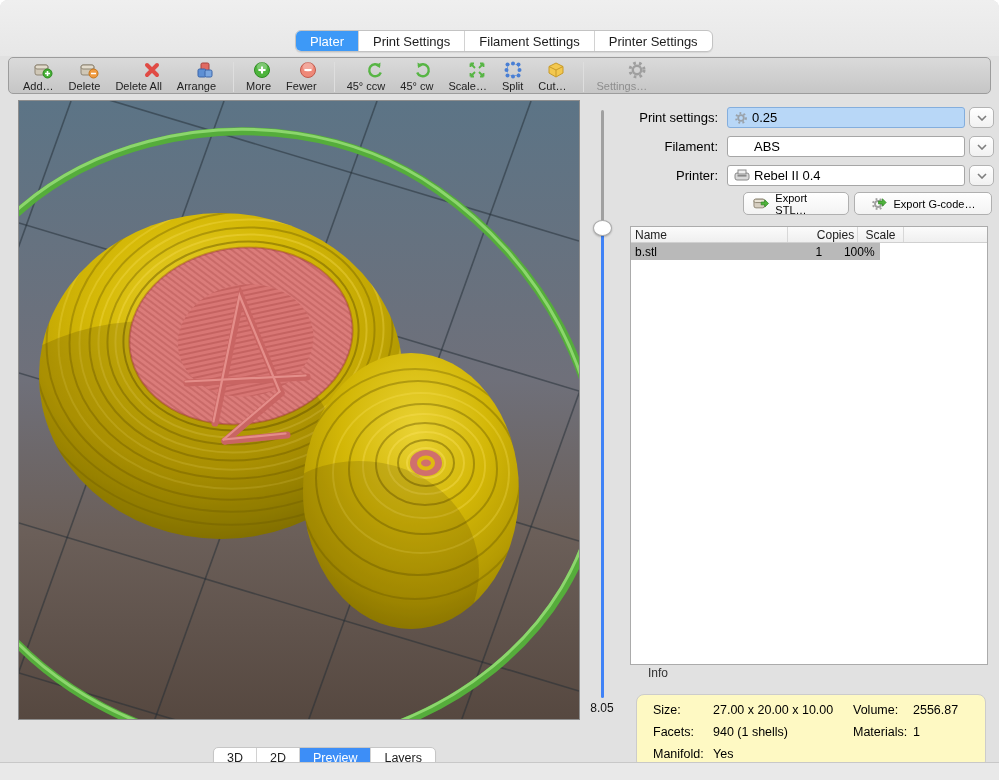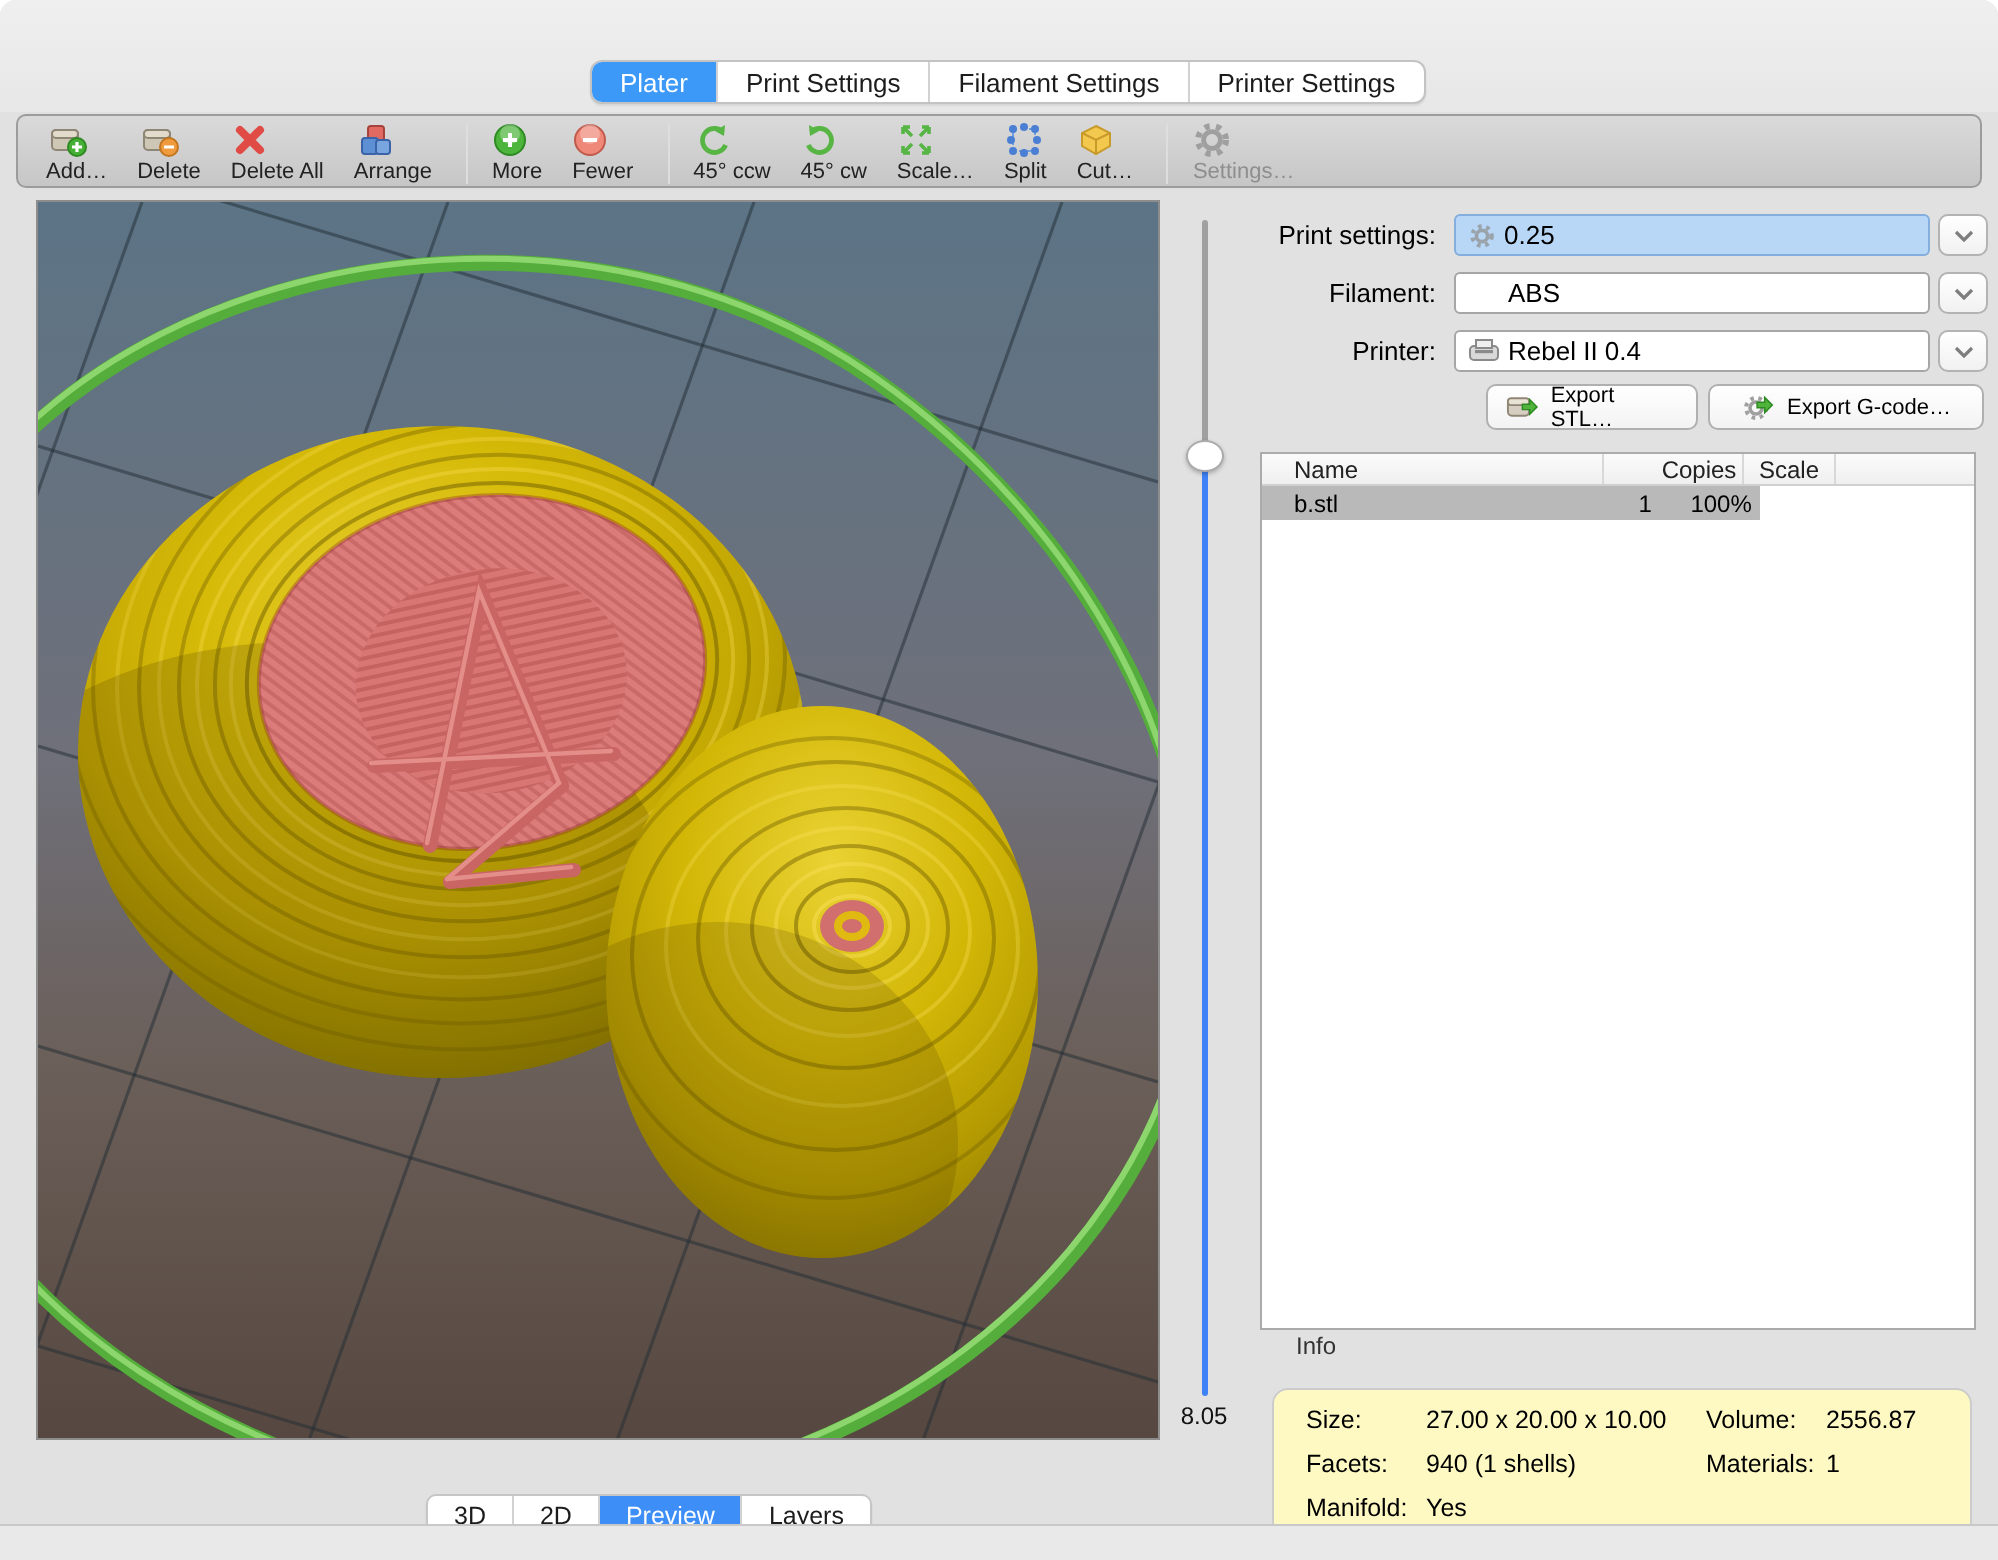--- a/index.html
+++ b/index.html
@@ -16,21 +16,21 @@
   .light.yellow { background:#fdbc40; border:1px solid #de9f34; }
   .light.green  { background:#33c748; border:1px solid #27aa35; }
 
   .seg-tabs { position:absolute; left:295px; top:30px; display:flex; height:22px; border:1px solid #c3c3c3; border-radius:6px; overflow:hidden; background:#fff; box-shadow:0 1px 1px rgba(0,0,0,.08); }
   .seg-tabs .seg { display:flex; align-items:center; justify-content:center; font-size:13px; color:#1c1c1c; border-right:1px solid #d2d2d2; padding:0 14px; cursor:default; white-space:nowrap; }
   .seg-tabs .seg:last-child { border-right:none; }
   .seg-tabs .seg.active { background:#3d99f7; color:#fff; }
 
   
   .toolbar { position:absolute; left:8px; top:57px; width:983px; height:37px; background:linear-gradient(#dadada,#c6c6c6); border:1px solid #9c9c9c; border-radius:5px; display:flex; align-items:flex-start; padding:2px 0 0 14px; }
-  .tool { display:flex; flex-direction:column; align-items:flex-start; margin-right:15px; cursor:default; }
+  .tool { display:flex; flex-direction:column; align-items:flex-end; margin-right:15px; cursor:default; }
   .tool .ticon { height:20px; display:flex; align-items:center; justify-content:center; }
   .tool .tlabel { font-size:11px; color:#222; margin-top:0px; white-space:nowrap; }
   .tool.disabled .tlabel { color:#8e8e8e; }
   .tsep { width:1px; height:30px; background:#a6a6a6; border-right:1px solid #dedede; margin:2px 12px 0 2px; }
 
   
   .canvas3d { position:absolute; left:18px; top:100px; width:562px; height:620px; border:1px solid #8d8d8d; }
   .canvas3d svg { display:block; }
 
   
@@ -50,21 +50,21 @@
   .field-label { position:absolute; width:100px; text-align:right; font-size:13px; color:#000; }
   .combo { position:absolute; left:727px; width:238px; height:21px; background:#fff; border:1px solid #a6a6a6; border-radius:3px; display:flex; align-items:center; font-size:13px; color:#000; padding-left:6px; gap:4px; }
   .combo.focused { background:#b8d7f7; border-color:#84aedd; }
   .combo-btn { position:absolute; left:969px; width:25px; height:21px; background:linear-gradient(#fff,#f1f1f1); border:1px solid #b3b3b3; border-radius:5px; display:flex; align-items:center; justify-content:center; }
   .btn { position:absolute; height:23px; background:linear-gradient(#fff,#f3f3f3); border:1px solid #b0b0b0; border-radius:5px; display:flex; align-items:center; justify-content:center; gap:5px; font-size:11px; color:#000; padding:0 9px; }
 
   
   .obj-table { position:absolute; left:630px; top:226px; width:358px; height:439px; background:#fff; border:1px solid #ababab; font-size:12px; }
   .obj-head { display:flex; height:16px; background:linear-gradient(#fbfbfb,#efefef); border-bottom:1px solid #d0d0d0; color:#222; }
   .obj-head > div { border-right:1px solid #d8d8d8; display:flex; align-items:center; }
-  .col-name { width:171px; padding-left:16px; }
+  .col-name { width:157px; padding-left:4px; }
   .col-copies { width:44px; justify-content:center;margin-left:26px; }
   .col-scale { width:46px; justify-content:center; }
   .obj-row { display:flex; height:17px; color:#000; }
   .obj-row.selected { background:#b9b9b9; width:249px; }
   .obj-row > div { display:flex; align-items:center; }
 
   
   .info-title { position:absolute; left:648px; top:666px; font-size:12px; color:#333; }
   .info-box { position:absolute; left:636px; top:694px; width:350px; height:75px; background:#fef9c3; border:1px solid #cccccc; border-radius:8px; font-size:12.5px; color:#000; }
   .info-box .cell { position:absolute; white-space:nowrap; }

